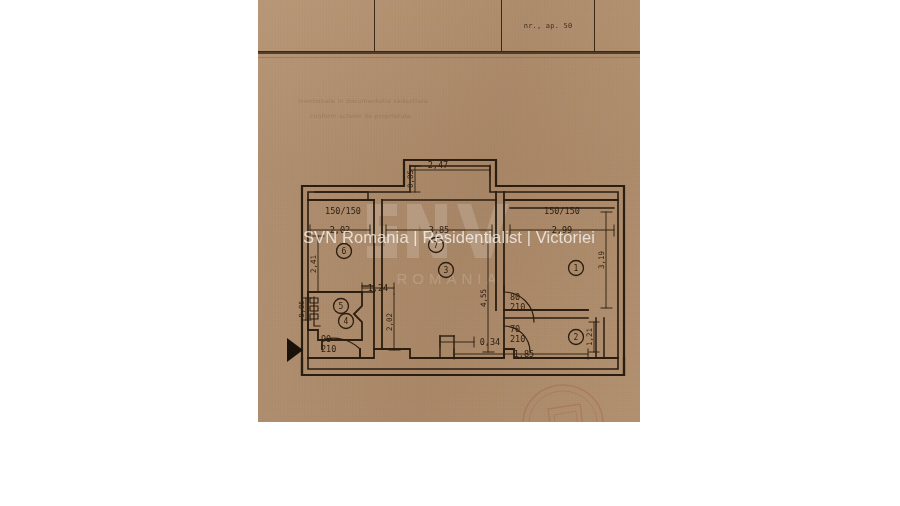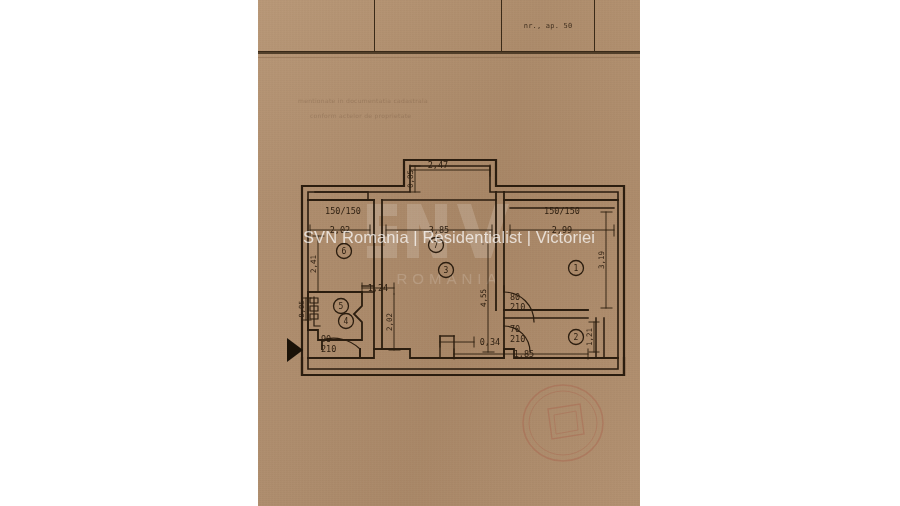--- a/index.html
+++ b/index.html
@@ -16,21 +16,21 @@
     width: 900px;
     height: 506px;
     background: #ffffff;
   }
   
   #sheet {
     position: absolute;
     left: 258px;
     top: 0px;
     width: 382px;
-    height: 506px;
+    height: 422px;
     background: #b08d6c;
     background-image:
       linear-gradient(105deg, rgba(255,255,255,0.05) 0%, rgba(0,0,0,0.04) 55%, rgba(255,255,255,0.03) 100%),
       linear-gradient(180deg, rgba(190,155,120,0.35) 0%, rgba(150,115,85,0.10) 40%, rgba(175,140,108,0.25) 100%);
     overflow: hidden;
   }
   
   #grain {
     position: absolute;
     inset: 0;

